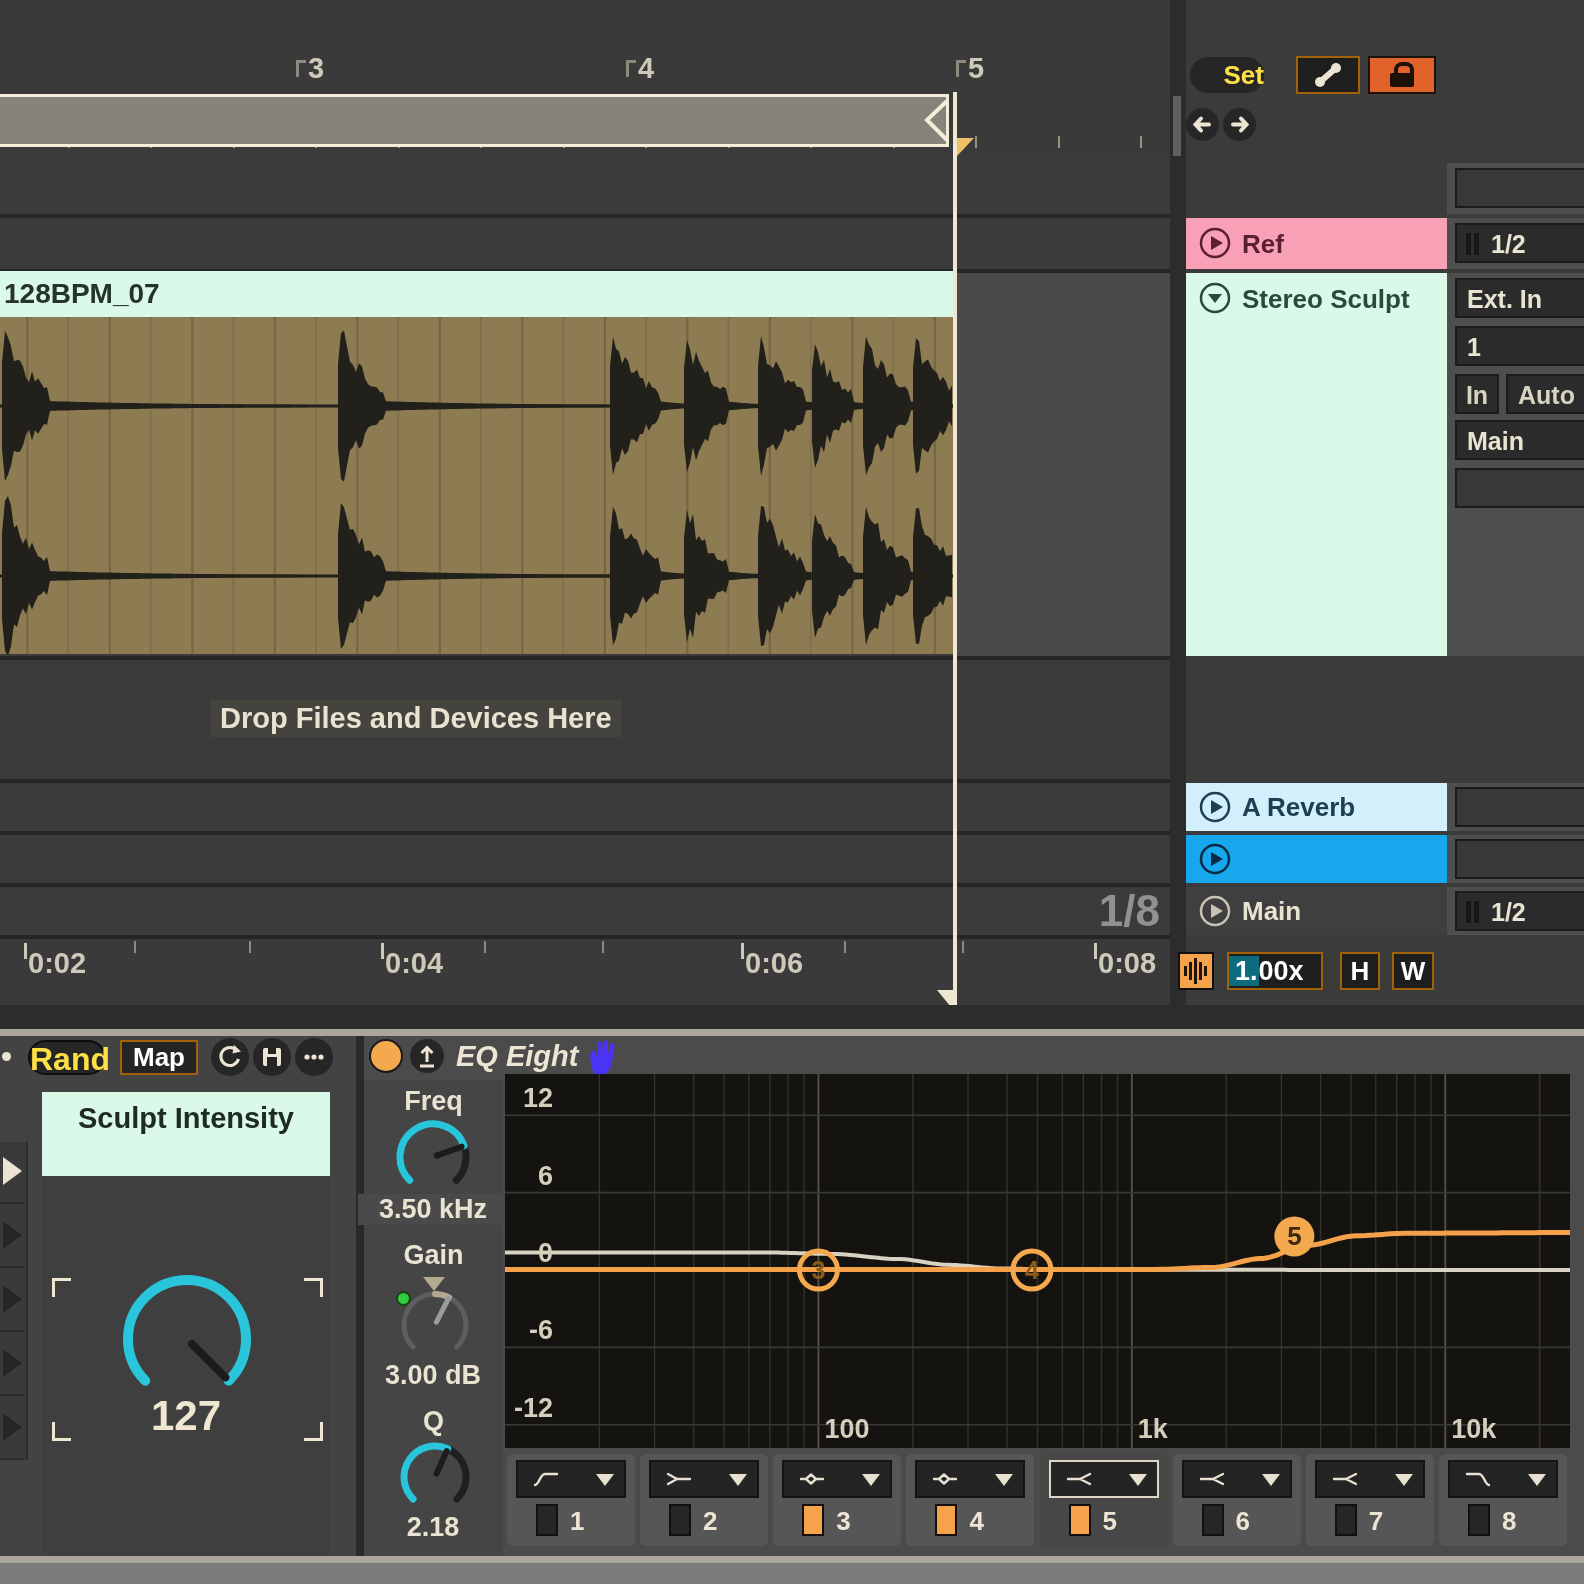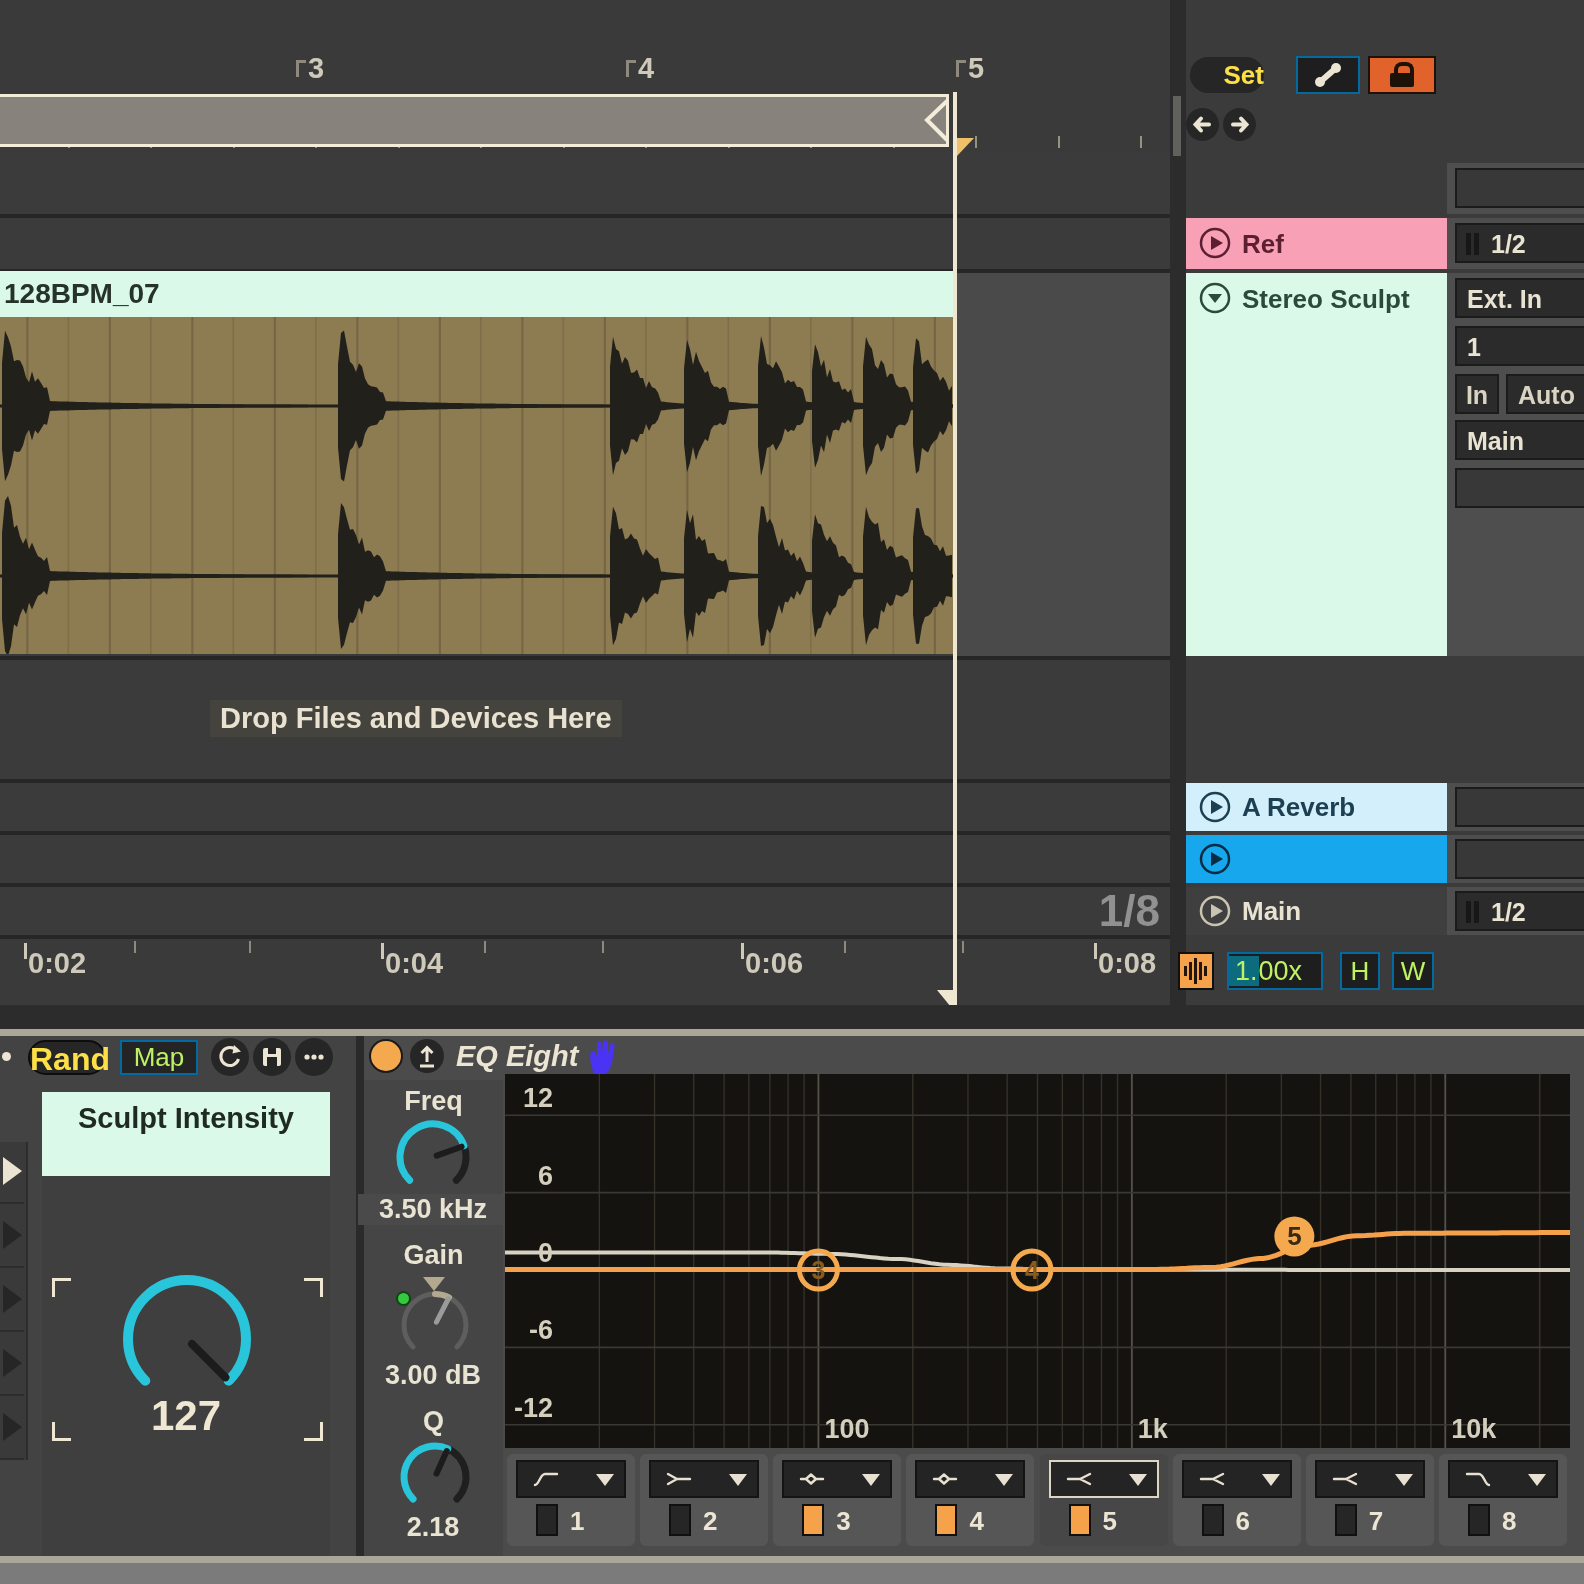--- a/index.html
+++ b/index.html
@@ -6,21 +6,21 @@
     font-family:"Liberation Sans",sans-serif;-webkit-font-smoothing:antialiased;}
   .abs{position:absolute;}
   #root{position:absolute;left:0;top:0;width:1584px;height:1584px;background:#3a3a3a;}
   .grid-v{background-image:repeating-linear-gradient(90deg, rgba(0,0,0,0.18) 0 2px, transparent 2px 41.25px);background-position:26px 0;}
   .sep{background:#262626;}
   .track-hd{display:flex;align-items:flex-start;font-weight:bold;font-size:26px;}
   .track-hd .ic{margin:8px 10px 0 12px;flex:0 0 auto;}
   .track-hd .nm{margin-top:11px;white-space:nowrap;}
   .mixbox{position:absolute;left:1455px;width:133px;height:40px;background:#2b2b2b;border:2px solid #1b1b1b;
     color:#e9e3d2;font-size:25px;font-weight:bold;line-height:38px;padding-left:10px;box-sizing:border-box;white-space:nowrap;overflow:hidden;}
-  .btnbox{background:#1e1e1e;border:2px solid #0369a1;color:#bef264;font-weight:normal;text-align:center;box-sizing:border-box;}
+  .btnbox{background:#1e1e1e;border:2px solid #a16207;color:#ffffff;font-weight:bold;text-align:center;box-sizing:border-box;}
   .pill{background:#262626;border-radius:19px;color:#fde047;font-weight:bold;text-align:right;}
   .circlebtn{background:#262626;border-radius:50%;}
   .cream{color:#ece5d3;font-style:italic;}
   .knob-label{position:absolute;color:#e9e3d2;font-weight:bold;font-size:27px;text-align:center;}
   .knob-value{position:absolute;color:#e9e3d2;font-size:27px;font-weight:bold;text-align:center;}
   .bandrow-num{color:#ece5d3;font-weight:bold;font-size:26px;}
   svg{display:block;}
 </style>
 </head>
 <body>

